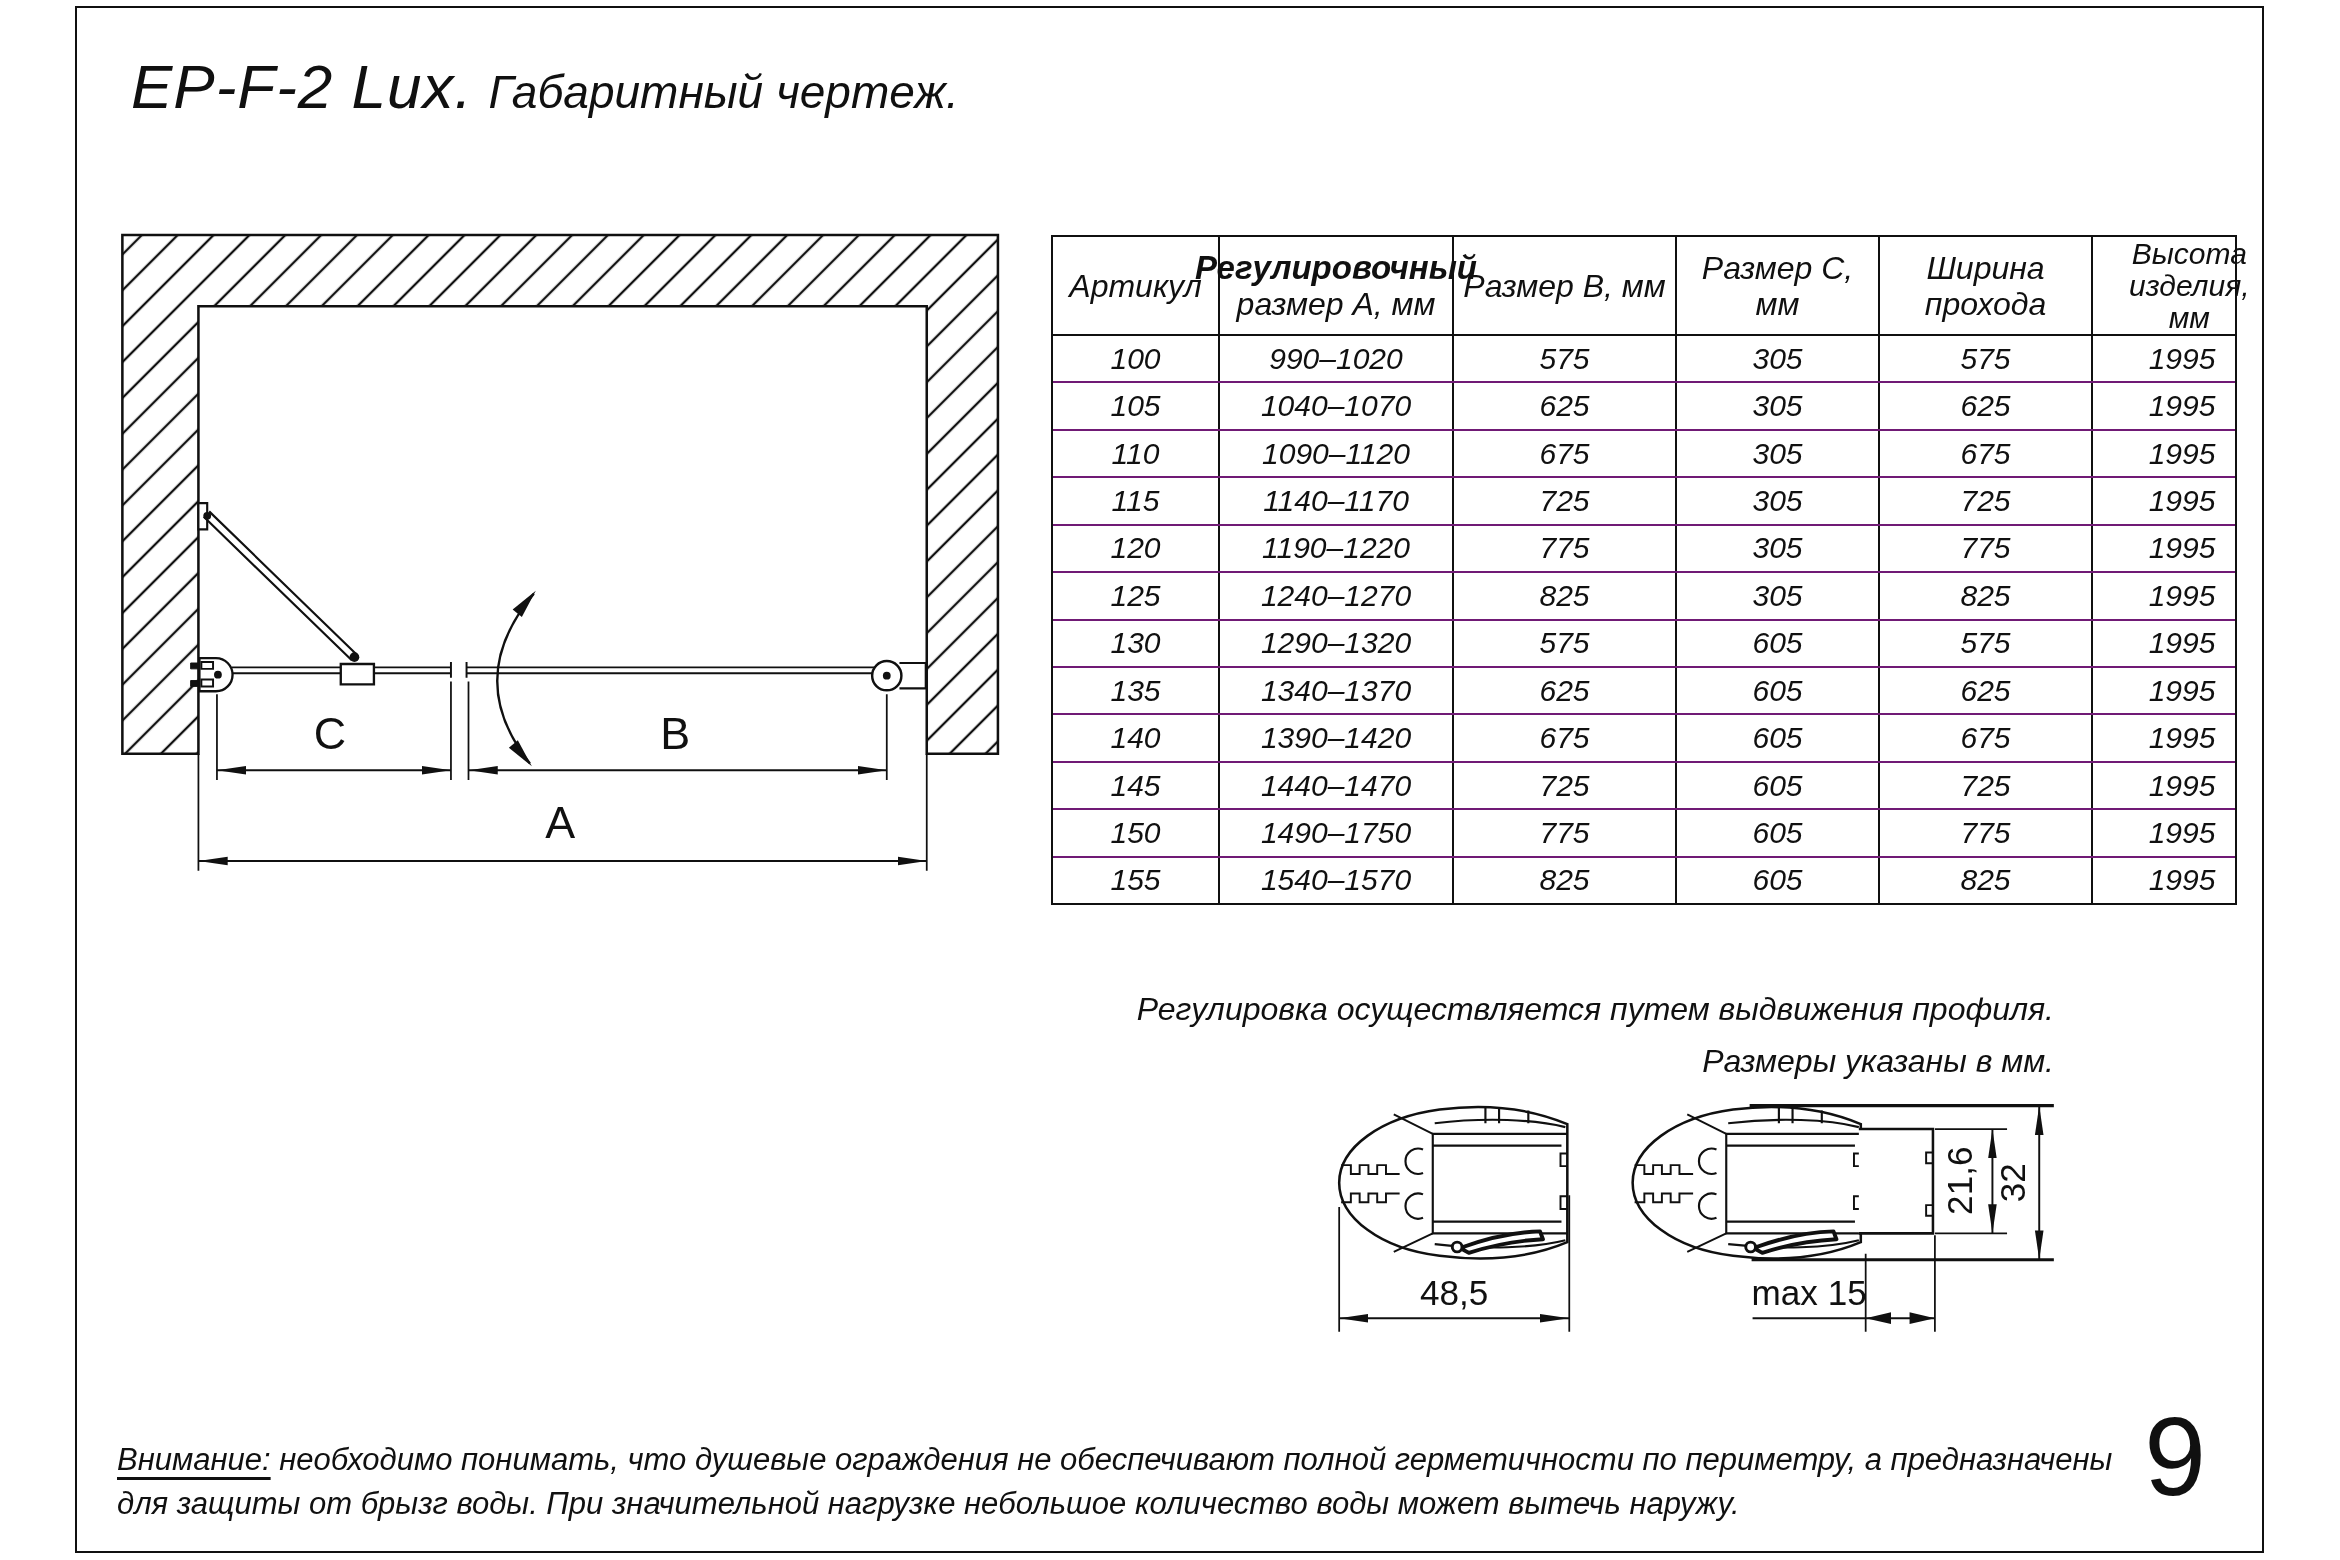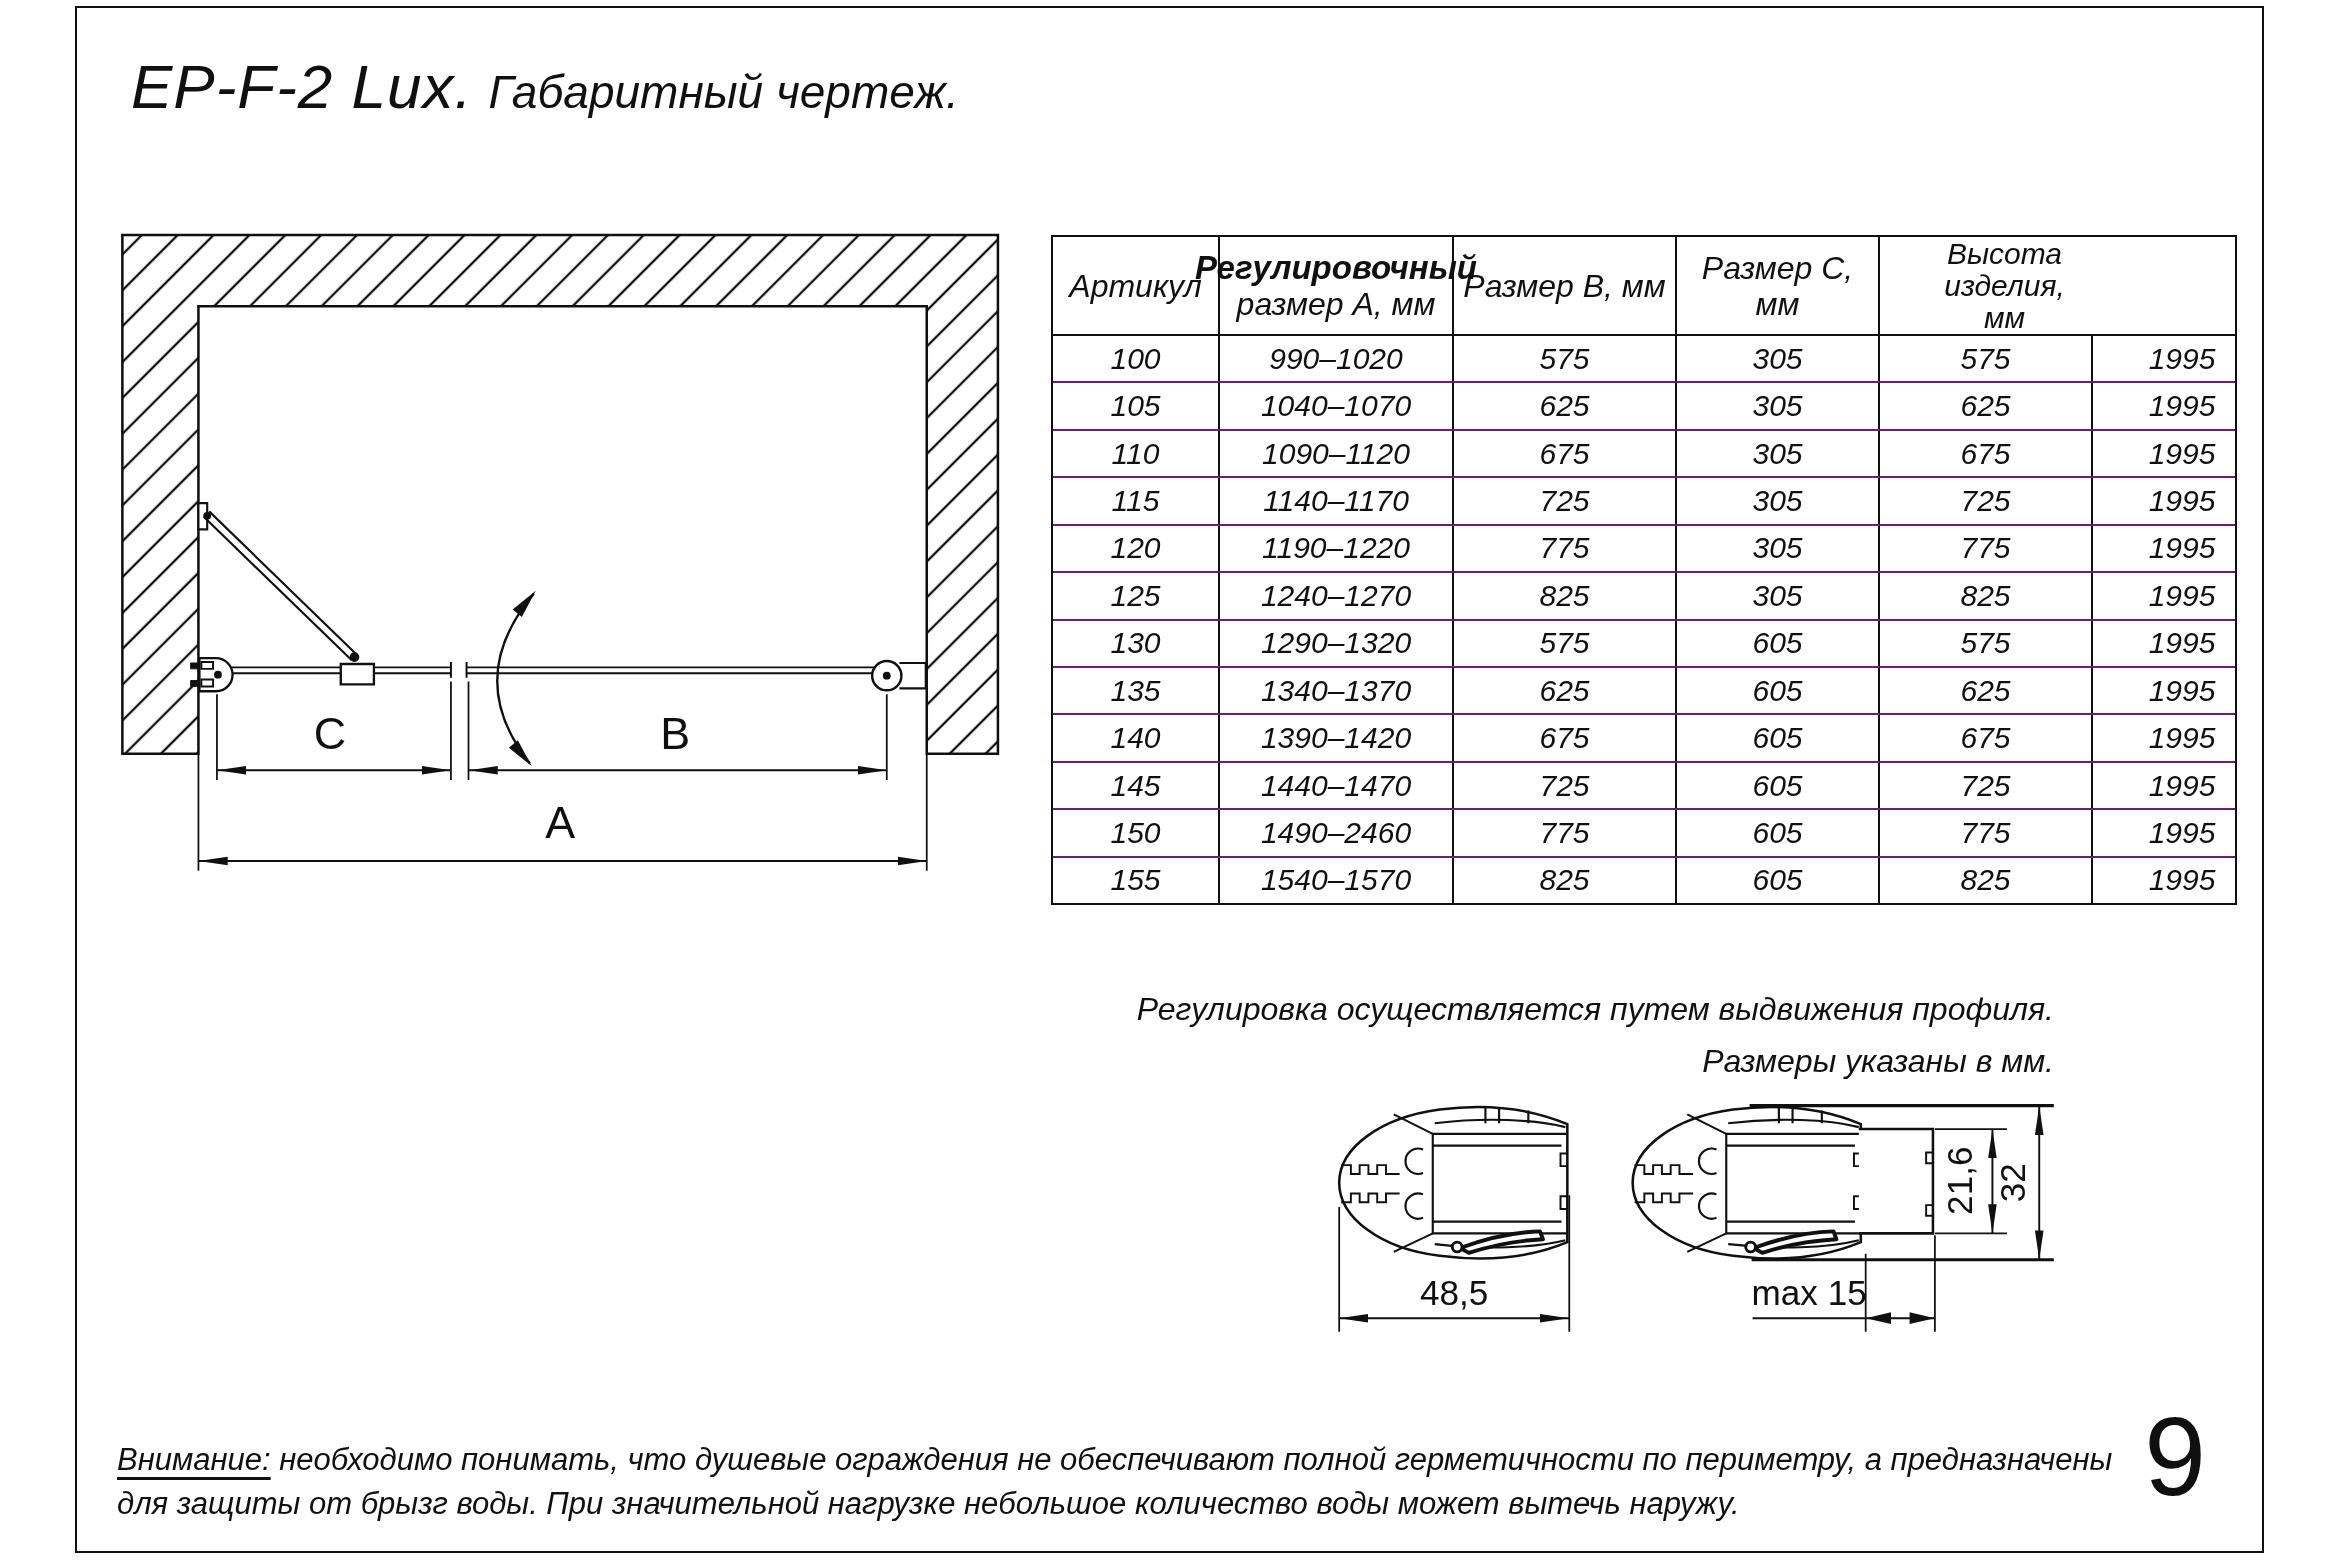--- a/index.html
+++ b/index.html
@@ -174,20 +174,24 @@
       <div class="thcell">
         <span class="b1">Регулировочный</span>
         <span>размер А, мм</span>
       </div>
       <div class="thcell">
         <span>Размер В, мм</span>
       </div>
       <div class="thcell">
         <span>Размер С, мм</span>
       </div>
+      <div class="thcell">
+        <span>Ширина</span>
+        <span>прохода</span>
+      </div>
       <div class="thcell small">
         <span>Высота</span>
         <span>изделия,</span>
         <span>мм</span>
       </div>
     </div>
     <div id="tbody">
         <div class="trow">
           <div class="tcell">100</div>
           <div class="tcell">990–1020</div>
@@ -263,21 +267,21 @@
         <div class="trow">
           <div class="tcell">145</div>
           <div class="tcell">1440–1470</div>
           <div class="tcell">725</div>
           <div class="tcell">605</div>
           <div class="tcell">725</div>
           <div class="tcell">1995</div>
         </div>
         <div class="trow">
           <div class="tcell">150</div>
-          <div class="tcell">1490–2460</div>
+          <div class="tcell">1490–1750</div>
           <div class="tcell">775</div>
           <div class="tcell">605</div>
           <div class="tcell">775</div>
           <div class="tcell">1995</div>
         </div>
         <div class="trow">
           <div class="tcell">155</div>
           <div class="tcell">1540–1570</div>
           <div class="tcell">825</div>
           <div class="tcell">605</div>

